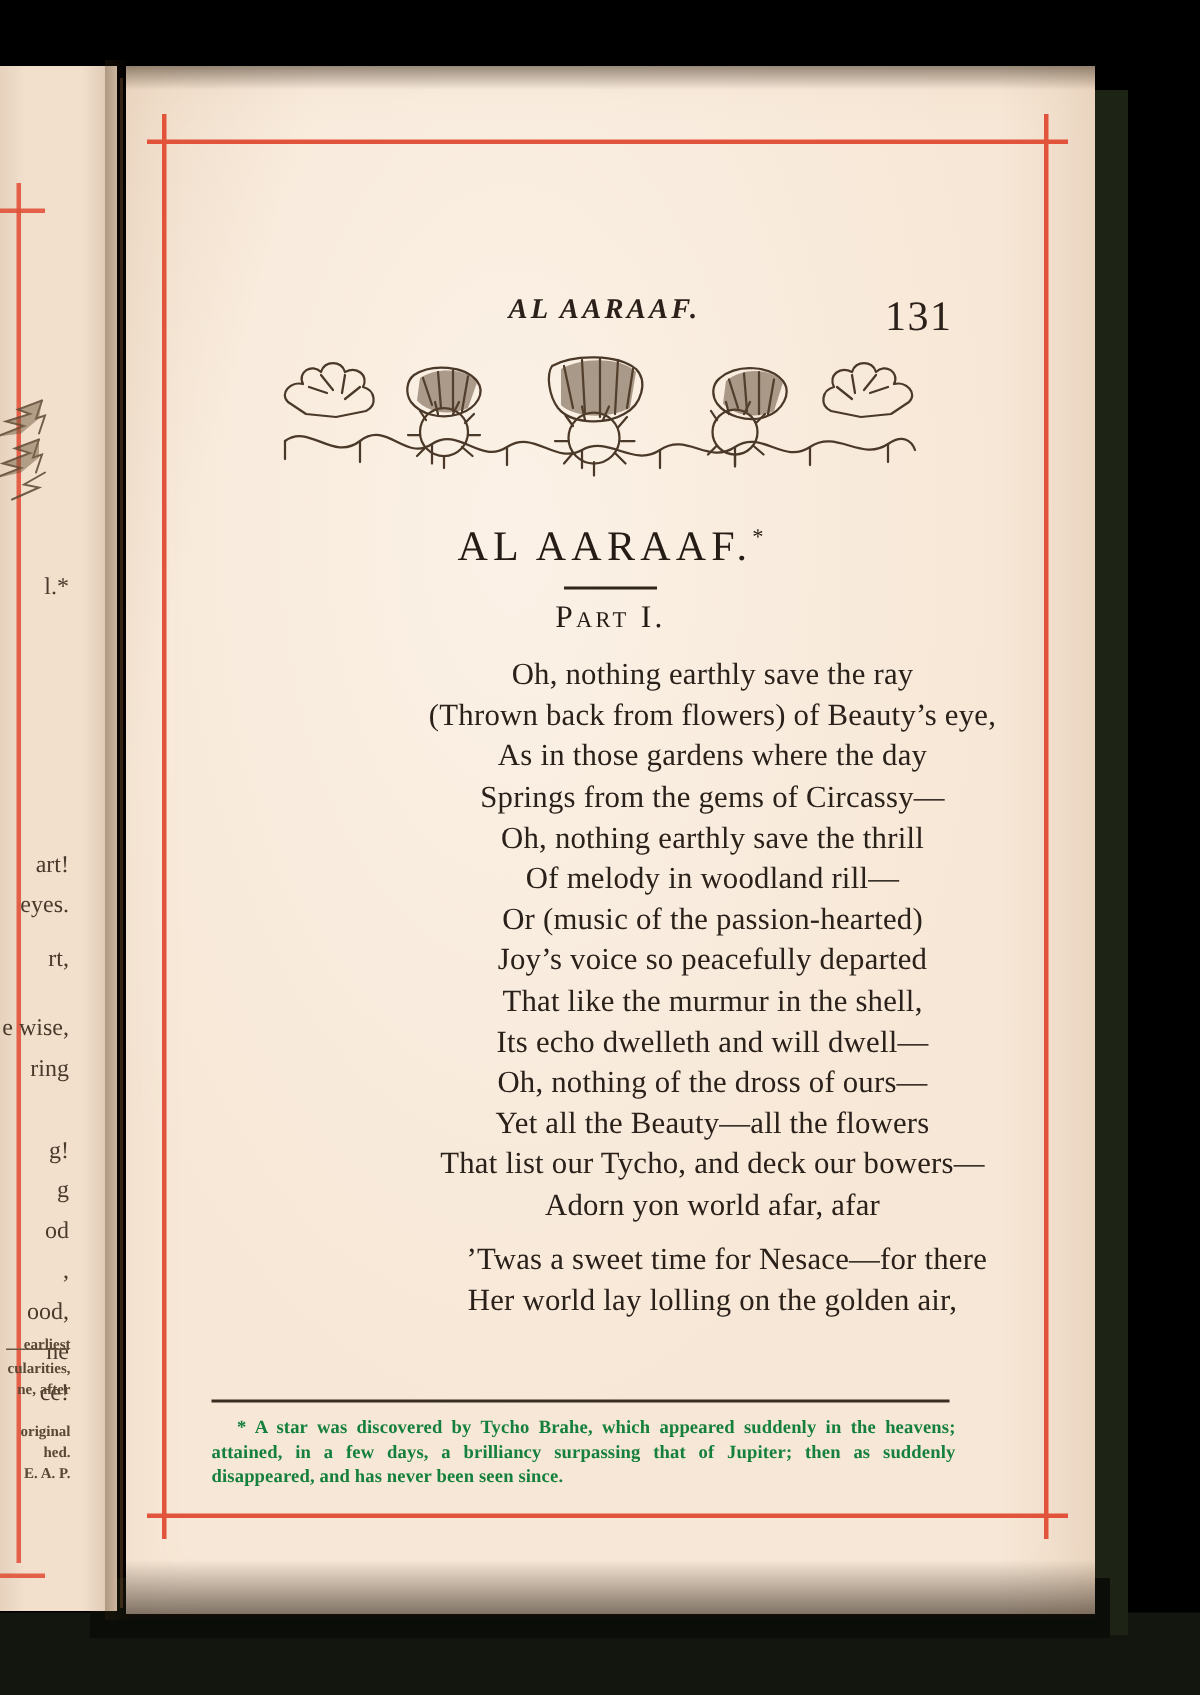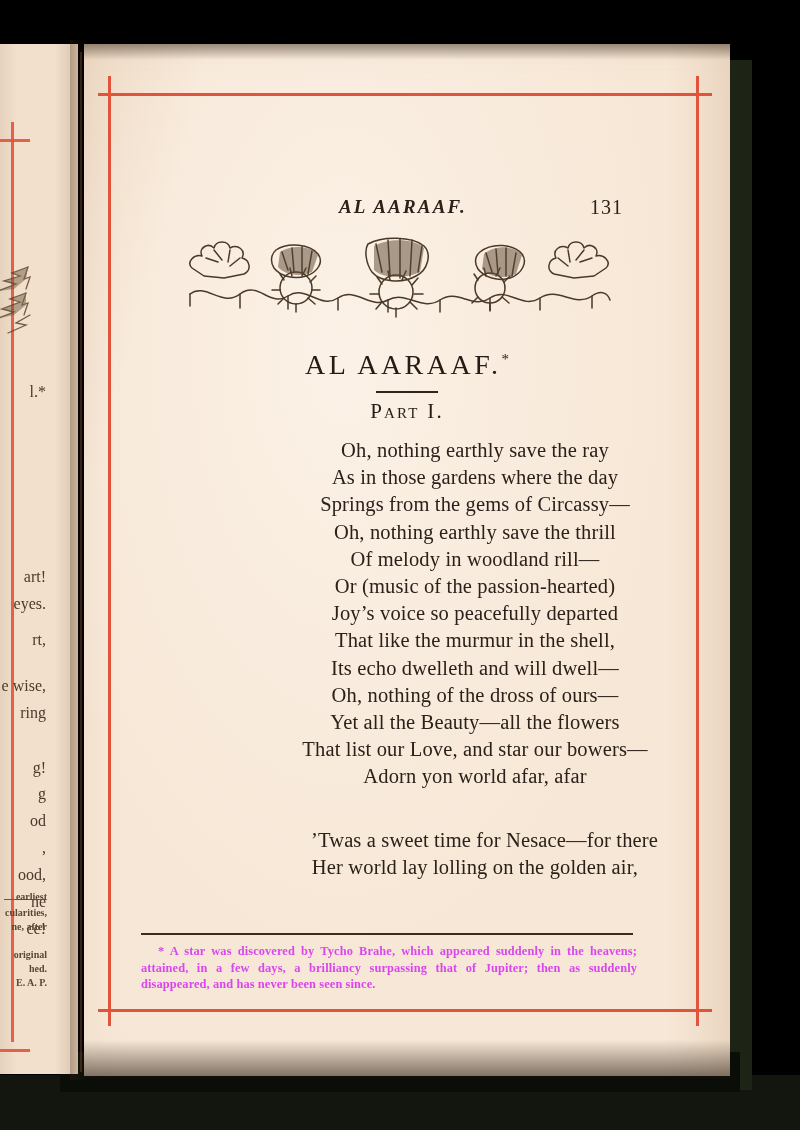--- a/index.html
+++ b/index.html
@@ -179,21 +179,21 @@
     left: 255px; top: 152px;
     font-style: italic;
     font-size: 19px;
     letter-spacing: 2.2px;
     font-weight: 600;
     color: #2b211a;
   }
   .folio {
     position: absolute;
     left: 506px; top: 152px;
-    font-size: 20px;
+    font-size: 28px;
     letter-spacing: 1px;
     color: #2b211a;
   }
 
   .ornament {
     position: absolute;
     left: 100px; top: 178px;
     width: 430px; height: 100px;
   }
 
@@ -253,21 +253,21 @@
     width: 492px; height: 2px;
     background: #3a2d21;
   }
   .footnote {
     position: absolute;
     left: 57px; top: 899px;
     width: 496px;
     font-size: 12.4px;
     line-height: 16.6px;
     text-align: justify;
-    color: #d946ef;
+    color: #15803d;
     font-weight: bold;
     letter-spacing: .1px;
   }
   .footnote .fn-indent { display: inline-block; width: 17px; }
 </style>
 </head>
 <body>
 
 <div id="scene">
 
@@ -372,31 +372,32 @@
     </svg>
 
     <div class="poem-title">
       <span>AL AARAAF.</span><sup>*</sup>
     </div>
     <div class="title-rule"></div>
     <div class="part-label">Part I.</div>
 
     <div class="stanza stanza-1">
       <span class="verse-line">Oh, nothing earthly save the ray</span>
+      <span class="verse-line">(Thrown back from flowers) of Beauty’s eye,</span>
       <span class="verse-line">As in those gardens where the day</span>
       <span class="verse-line">Springs from the gems of Circassy—</span>
       <span class="verse-line">Oh, nothing earthly save the thrill</span>
       <span class="verse-line">Of melody in woodland rill—</span>
       <span class="verse-line">Or (music of the passion-hearted)</span>
       <span class="verse-line">Joy’s voice so peacefully departed</span>
       <span class="verse-line">That like the murmur in the shell,</span>
       <span class="verse-line">Its echo dwelleth and will dwell—</span>
       <span class="verse-line">Oh, nothing of the dross of ours—</span>
       <span class="verse-line">Yet all the Beauty—all the flowers</span>
-      <span class="verse-line">That list our Love, and star our bowers—</span>
+      <span class="verse-line">That list our Tycho, and deck our bowers—</span>
       <span class="verse-line">Adorn yon world afar, afar</span>
     </div>
 
     <div class="stanza stanza-2">
       <span class="verse-line indent">’Twas a sweet time for Nesace—for there</span>
       <span class="verse-line">Her world lay lolling on the golden air,</span>
     </div>
 
     <div class="footnote-rule"></div>
     <div class="footnote">

